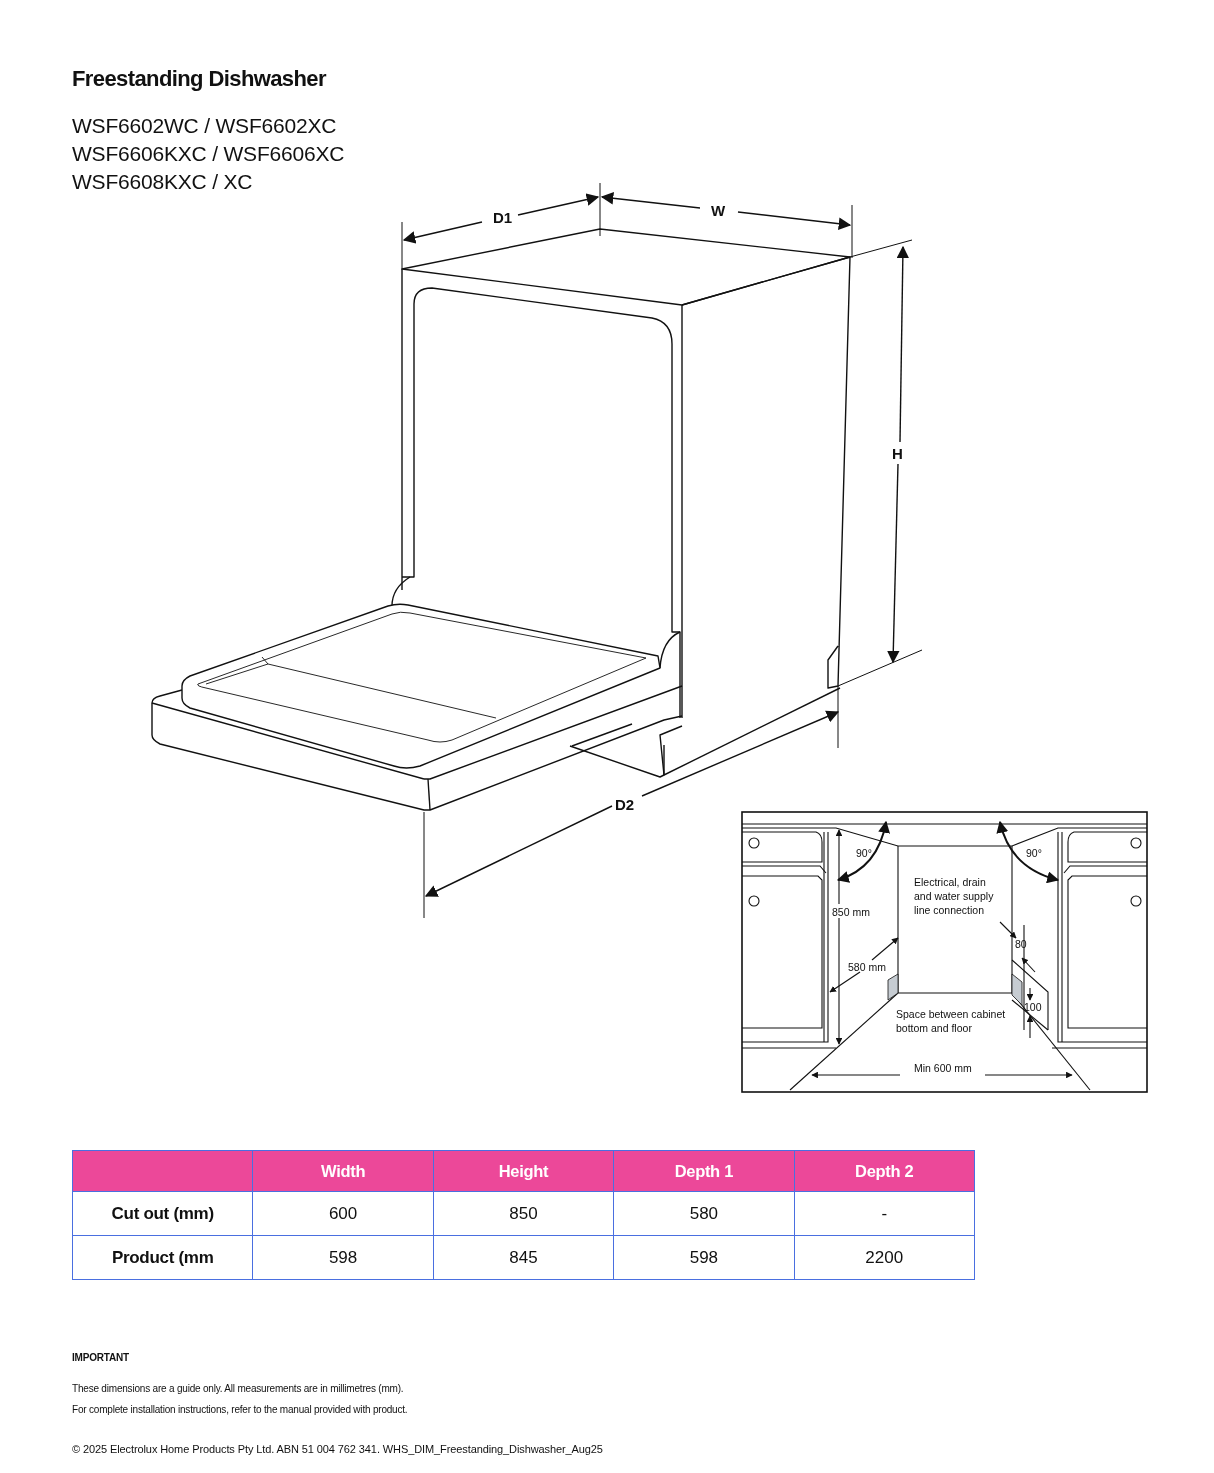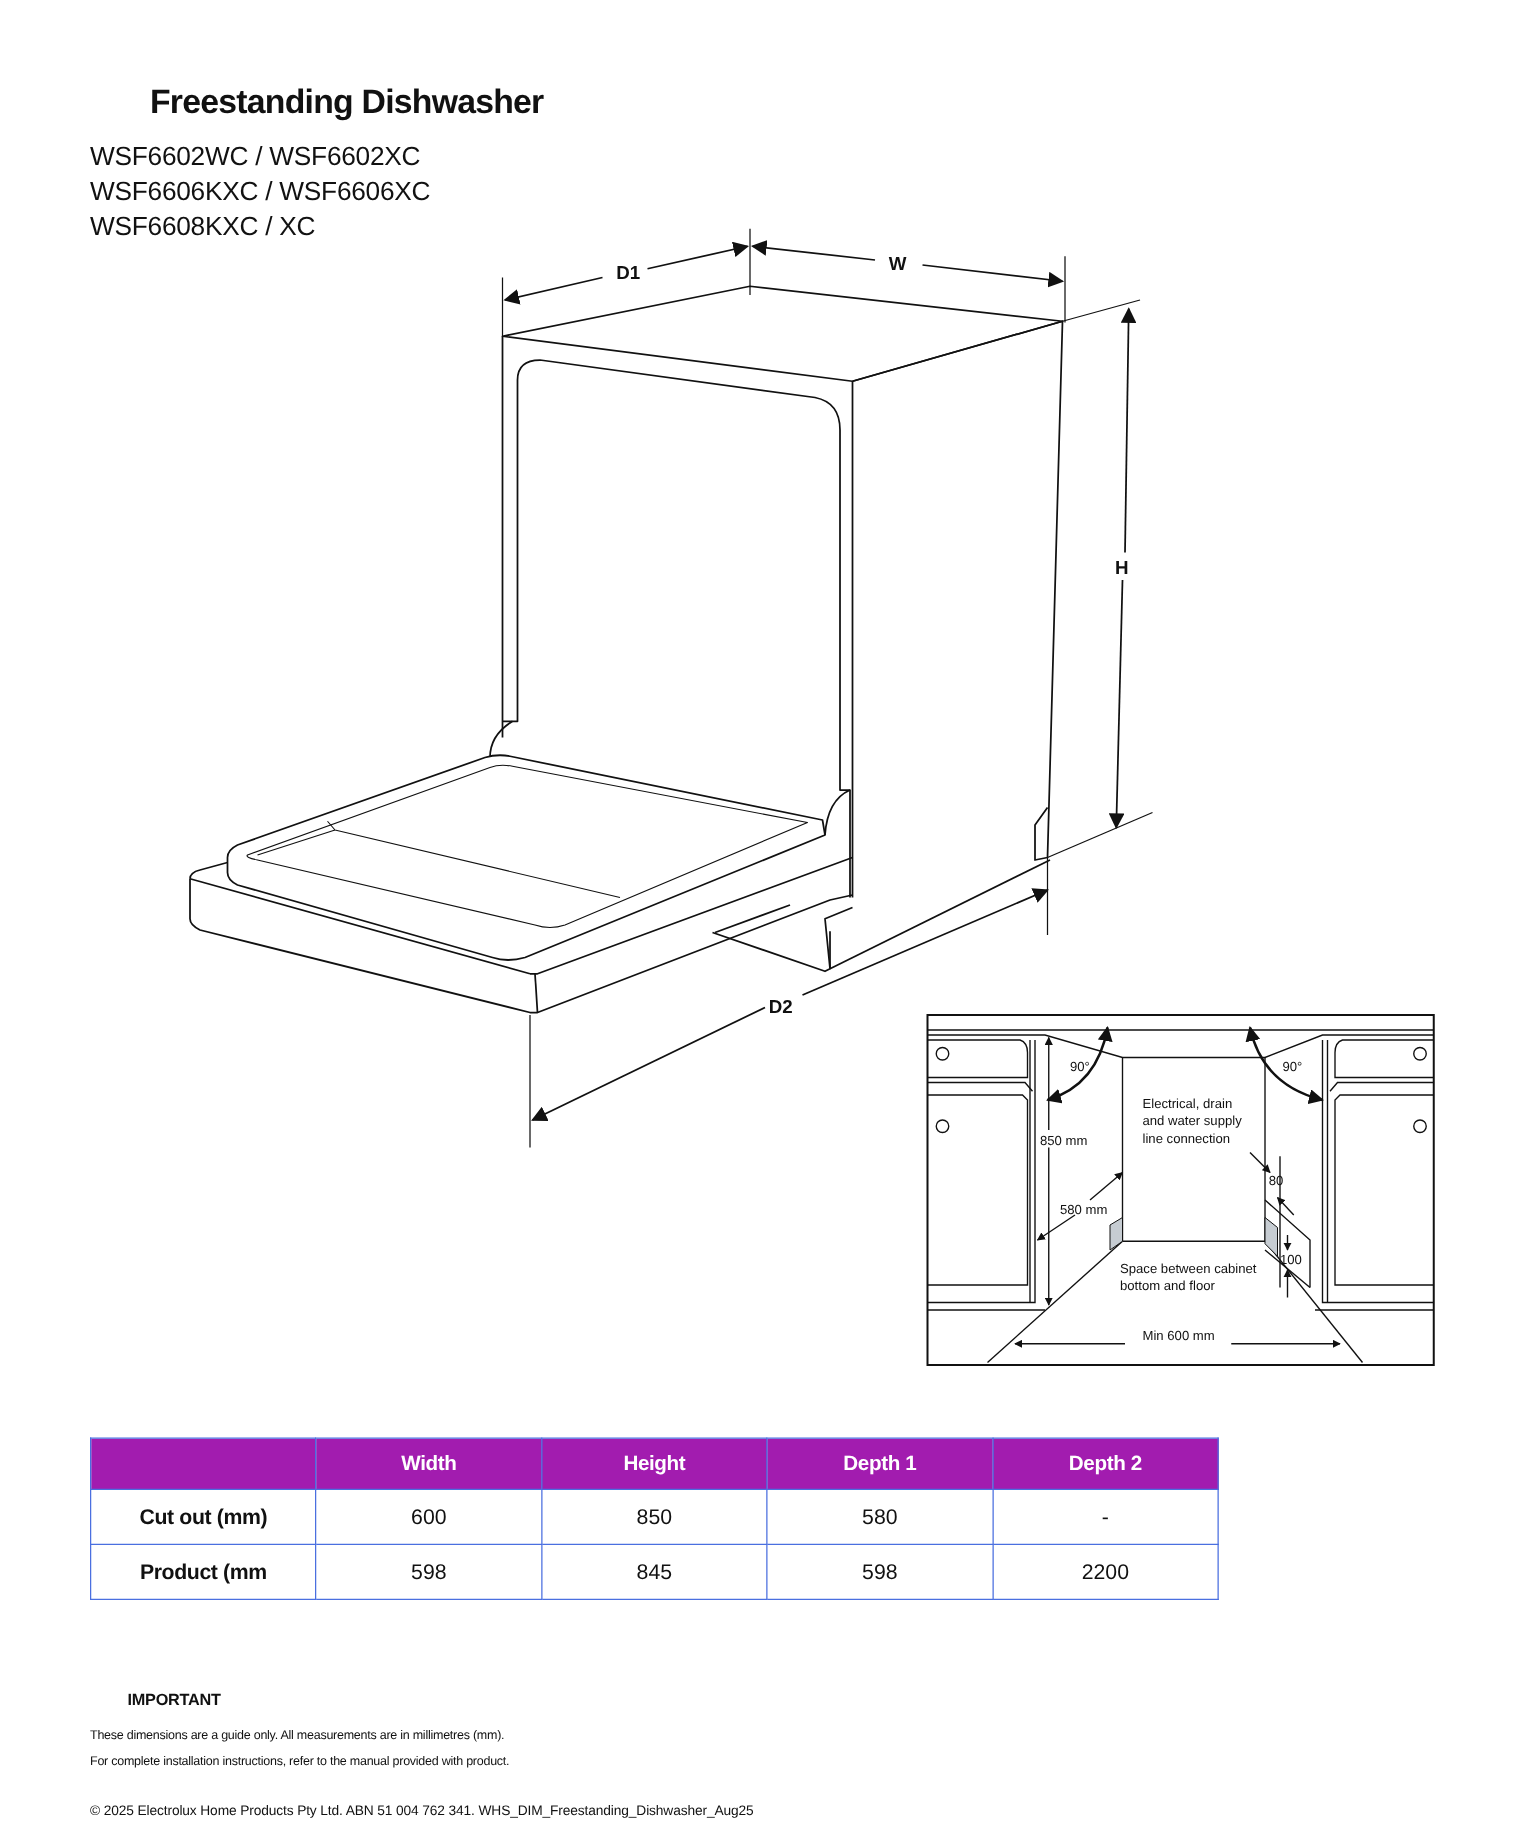--- a/index.html
+++ b/index.html
@@ -1,33 +1,33 @@
 <!DOCTYPE html>
 <html><head>
 <meta charset="utf-8">
 <style>
   html, body { margin:0; padding:0; background:#ffffff; }
   body { width:1214px; height:1473px; position:relative; overflow:hidden;
          font-family:"Liberation Sans", "DejaVu Sans", sans-serif; color:#111; }
-  .title { position:absolute; left:72px; top:66px; font-size:27px; font-weight:700;
-           letter-spacing:-0.6px; color:#111;margin-left:48px; }
+  .title { position:absolute; left:72px; top:66px; font-size:22px; font-weight:700;
+           letter-spacing:-0.6px; color:#111; }
   .models { position:absolute; left:72px; top:112px; font-size:21px; line-height:28px;
             letter-spacing:-0.2px; color:#111; }
   .models div { white-space:nowrap; }
   svg.main { position:absolute; left:0; top:0; }
   .dimlabel { font-family:"Liberation Sans", sans-serif; font-weight:700; font-size:15px; fill:#111; }
   .inset-text { font-family:"Liberation Sans", sans-serif; font-size:10.5px; fill:#111; }
   table.dims { position:absolute; left:72px; top:1150px; border-collapse:collapse;
                width:903px; table-layout:fixed; }
   table.dims th, table.dims td { border:1px solid #4a6fe0; text-align:center; }
-  table.dims th { background:#a21caf; color:#fff; font-weight:700; font-size:16.5px;
+  table.dims th { background:#ec4899; color:#fff; font-weight:700; font-size:16.5px;
                   height:38px; letter-spacing:-0.3px; }
   table.dims td { height:41px; font-size:17px; color:#111; }
   table.dims td.rowhead { font-weight:700; letter-spacing:-0.3px; }
-  .important { position:absolute; left:72px; top:1352px; font-size:13px; font-weight:700; letter-spacing:-0.2px;margin-left:30px; }
+  .important { position:absolute; left:72px; top:1352px; font-size:10px; font-weight:700; letter-spacing:-0.2px; }
   .note { position:absolute; left:72px; top:1378px; font-size:10px; line-height:21px; letter-spacing:-0.2px; }
   .footer { position:absolute; left:72px; top:1443px; font-size:11px; letter-spacing:-0.1px;text-align:right; }
 </style>
 </head>
 <body>
 
 <div class="title">Freestanding Dishwasher</div>
 <div class="models">
   <div>WSF6602WC / WSF6602XC</div>
   <div>WSF6606KXC / WSF6606XC</div>

